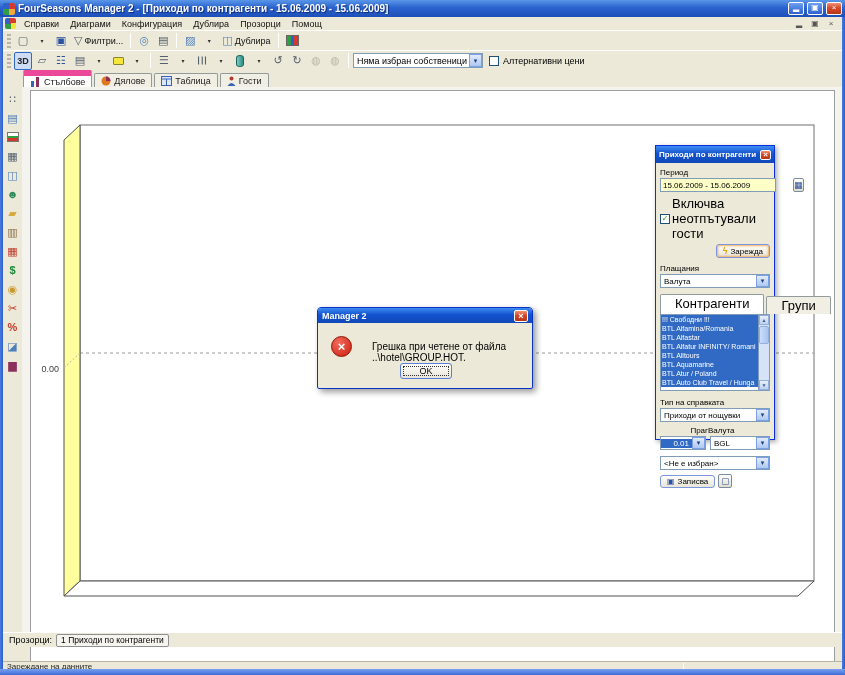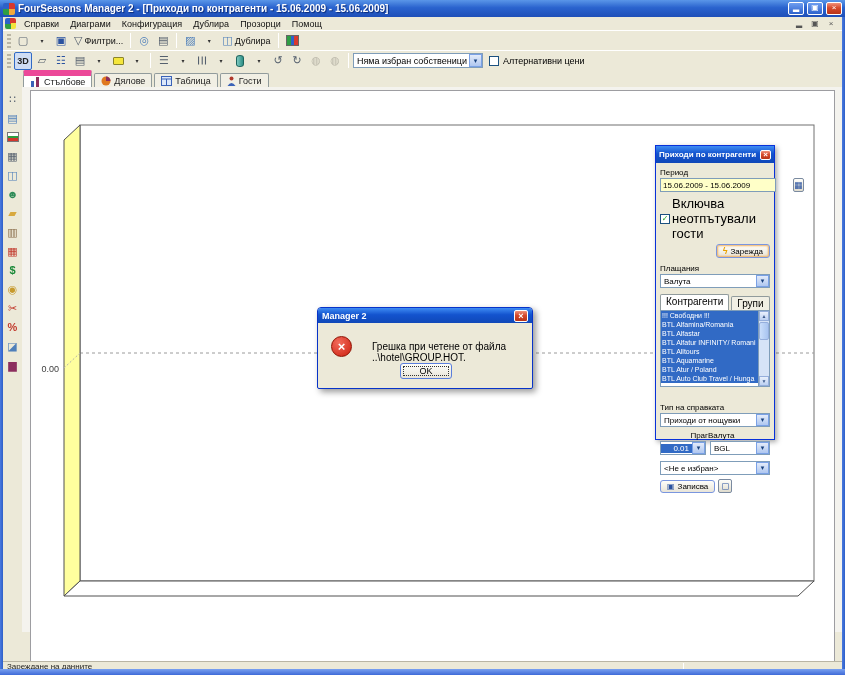--- a/index.html
+++ b/index.html
@@ -101,22 +101,22 @@
 .daterow { display:flex; gap:17px; }
 .dateinput { flex:1; height:14px; background:#FFFFC8; border:1px solid #7F9DB9; font-size:8px; padding:0 2px; }
 .sqbtn { width:14px; height:14px; display:inline-flex; align-items:center; justify-content:center;
   background:linear-gradient(#FEFEFA,#E0DCCE); border:1px solid #7a8aa0; border-radius:2px; font-size:9px; color:#2A52A0; }
 .checkrow { display:flex; align-items:center; margin-top:4px; }
 .checkrow .chk-lbl { font-size:13px; margin-left:2px; }
 .loadrow { text-align:right; margin-top:3px; }
 .load-btn { box-shadow:inset 0 0 2px 1px #F0B060; }
 .bolt { color:#E8A000; font-weight:bold; font-size:9px; }
 .ftabs { display:flex; margin-top:6px; }
-.ftab { padding:1px 5px; border:1px solid #919B9C; border-bottom:none; border-radius:2px 2px 0 0;
-  background:#F1EFE4; font-size:10px; }
+.ftab { padding:1px 14px; border:1px solid #919B9C; border-bottom:none; border-radius:2px 2px 0 0;
+  background:#F1EFE4; font-size:13px; }
 .ftab.active { background:#fff; position:relative; top:0; }
 .ftab.idle { margin-top:2px; margin-left:2px; }
 .flist { height:77px; background:#fff; border:1px solid #7F9DB9; position:relative; overflow:hidden; }
 .flist-items { position:absolute; left:0; top:0; right:11px; }
 .flist-items div { height:9px; line-height:9px; background:#316AC5; color:#fff; font-size:7px;
   white-space:nowrap; overflow:hidden; padding-left:1px; }
 .fscroll { position:absolute; right:0; top:0; bottom:0; width:11px; background:#D6E3F7; border-left:1px solid #7F9DB9; }
 .sbtn { position:absolute; left:0; width:10px; height:10px; background:linear-gradient(#E9F0FC,#BCD0F2);
   border:1px solid #95AEDC; color:#3E5C8E; font-size:5px; text-align:center; line-height:9px; }
 .sbtn.up { top:0; } .sbtn.down { bottom:0; }
@@ -424,21 +424,21 @@
           <div>BTL Aquamarine</div>
           <div>BTL Atur / Poland</div>
           <div>BTL Auto Club Travel / Hunga</div>
         </div>
         <div class="fscroll">
           <span class="sbtn up">▲</span>
           <span class="sthumb"></span>
           <span class="sbtn down">▼</span>
         </div>
       </div>
-      <div class="flabel" style="margin-top:16px">Тип на справката</div>
+      <div class="flabel" style="margin-top:7px">Тип на справката</div>
       <div class="combo">
         <span class="val">Приходи от нощувки</span>
         <span class="ddb">▾</span>
       </div>
       <div class="pragrow">
         <span class="flabel prag-l">Праг</span>
         <span class="flabel">Валута</span>
       </div>
       <div class="duorow">
         <div class="combo small">
@@ -473,19 +473,23 @@
     </div>
     <div class="dlg-body">
       <span class="err-ico">
           <span>×</span>
         </span>
       <span class="err-msg">Грешка при четене от файла ..\hotel\GROUP.HOT.</span>
       <button class="xpbtn ok-btn">OK</button>
     </div>
   </div>
 
+  <div class="winbar">
+    <span>Прозорци:</span>
+    <span class="winbtn">1 Приходи по контрагенти</span>
+  </div>
   <div class="statusbar">
     <span>Зареждане на данните</span>
     <span class="sb-sep"></span>
   </div>
   <div class="bottom-strip"></div>
 
 </div>
 
 </body></html>

